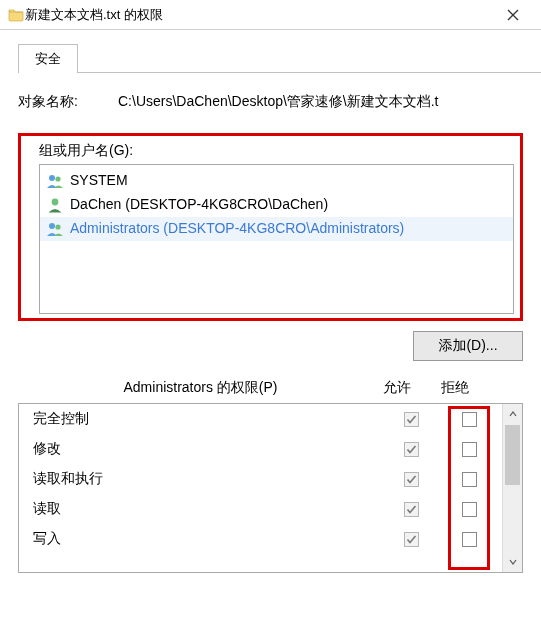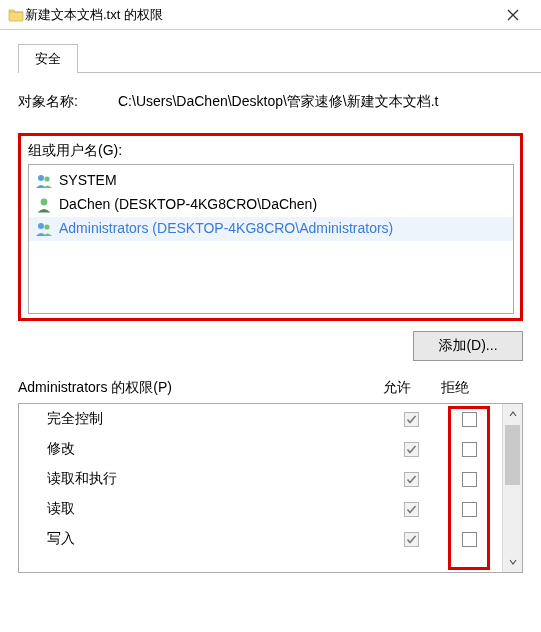--- a/index.html
+++ b/index.html
@@ -56,21 +56,21 @@
     z-index:3;
   }
 
   .content { padding: 14px 18px 0 18px; }
   .obj-row { display:flex; margin: 6px 0 22px 0; font-size:14px; }
   .obj-label { width: 100px; }
   .obj-value { flex:1; white-space:nowrap; overflow:hidden; }
 
   .red-box-1 {
     border: 3px solid #d90000;
-    padding: 6px 6px 4px 7px;
+    padding: 6px 6px 4px 18px;
     margin-bottom: 4px;
   }
   .group-label { font-size:14px; margin-bottom: 4px; }
   .users-list {
     border: 1px solid #aaa;
     height: 150px;
     padding: 4px 0;
     background:#fff;
   }
   .user-item {
@@ -90,37 +90,37 @@
   .btn {
     border:1px solid #999;
     background:#e8e8e8;
     padding: 5px 0;
     width: 110px;
     text-align:center;
     font-size:14px;
   }
 
   .perm-header { display:flex; font-size:14px; margin-bottom:6px; }
-  .perm-header .lbl { flex:1; }
+  .perm-header .lbl { flex:1;text-align:center; }
   .perm-header .col { width:58px; }
   .perm-header .scroll-gap { width:24px; }
 
   .perm-box {
     border:1px solid #aaa;
     display:flex;
     height: 170px;
   }
   .perm-rows { flex:1; display:flex; flex-direction:column; position:relative; }
   .perm-row {
     display:flex;
     align-items:center;
     padding: 6px 4px 6px 14px;
     font-size:14px;
   }
-  .perm-name { flex:1;margin-left:14px; }
+  .perm-name { flex:1; }
   .cb-allow { width:58px; display:flex; justify-content:center; }
   .cb-deny  { width:58px; display:flex; justify-content:center; }
   .checkbox-shell {
     width:15px; height:15px;
     border:1px solid #888;
     display:flex;align-items:center;justify-content:center;
     background:#fff;
   }
   .checkbox-shell.disabled { background:#f2f2f2; border-color:#b5b5b5; }
   .checkbox-shell .tick svg { display:block; }

